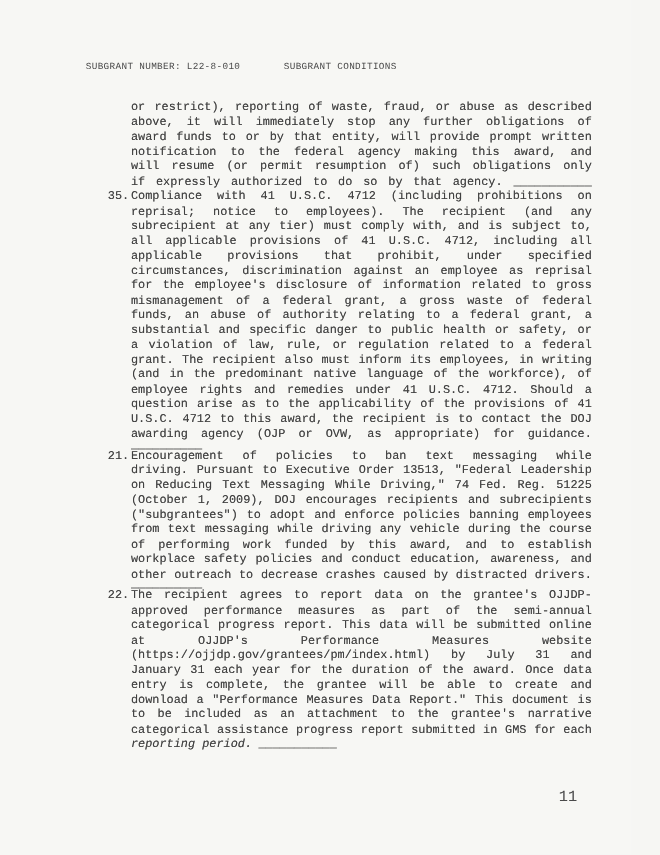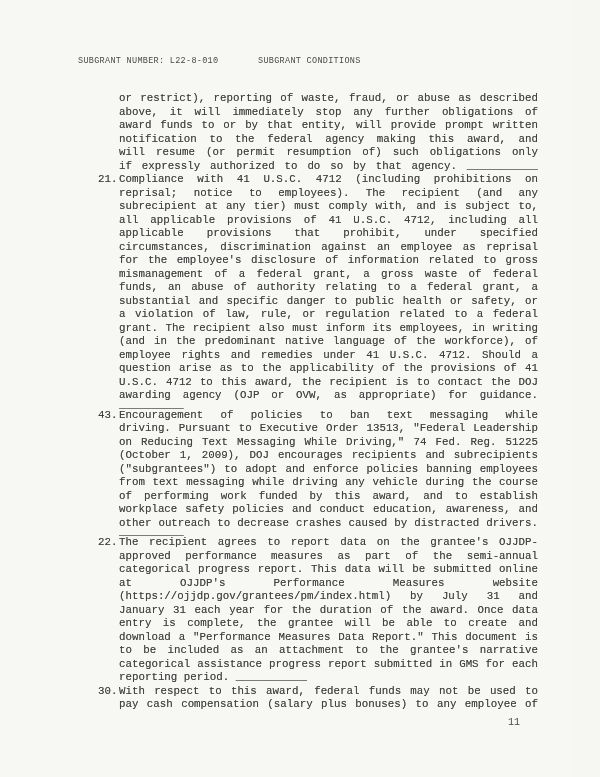--- a/index.html
+++ b/index.html
@@ -30,24 +30,25 @@
   .para { position:relative; margin:0; padding:0; }
   .num { position:absolute; left:-21px; top:0; }
   .ptext { white-space:pre-line; }
   .sig-row {
     text-align:right; text-align-last:left;
     height:6px; line-height:5px; overflow:visible;font-family:Liberation Mono, monospace;
   }
   .last-line {
     text-align:left; text-align-last:left;
     line-height:13.5px;
+    font-style:italic;
   }
   .footer {
     position:absolute; top:717px; left:508px;
-    font-size:10px; color:#4a4a4a;
+    font-size:14px; color:#4a4a4a;
   }
 </style>
 </head>
 <body>
 
 <div class="page">
 
   <div class="hdr">
     <span class="subgrant">SUBGRANT NUMBER: L22-8-010</span>
     <span class="doctitle">SUBGRANT CONDITIONS</span>
@@ -58,21 +59,21 @@
     <div class="para">
       <span class="ptext">or restrict), reporting of waste, fraud, or abuse as described
 above, it will immediately stop any further obligations of
 award funds to or by that entity, will provide prompt written
 notification to the federal agency making this award, and
 will resume (or permit resumption of) such obligations only
 if expressly authorized to do so by that agency. ___________</span>
     </div>
 
     <div class="para">
-      <span class="num">21.</span>
+      <span class="num">35.</span>
       <span class="ptext">Compliance with 41 U.S.C. 4712 (including prohibitions on
 reprisal; notice to employees). The recipient (and any
 subrecipient at any tier) must comply with, and is subject to,
 all applicable provisions of 41 U.S.C. 4712, including all
 applicable provisions that prohibit, under specified
 circumstances, discrimination against an employee as reprisal
 for the employee's disclosure of information related to gross
 mismanagement of a federal grant, a gross waste of federal
 funds, an abuse of authority relating to a federal grant, a
 substantial and specific danger to public health or safety, or
@@ -80,21 +81,21 @@
 grant. The recipient also must inform its employees, in writing
 (and in the predominant native language of the workforce), of
 employee rights and remedies under 41 U.S.C. 4712. Should a
 question arise as to the applicability of the provisions of 41
 U.S.C. 4712 to this award, the recipient is to contact the DOJ
 awarding agency (OJP or OVW, as appropriate) for guidance.</span>
       <div class="sig-row">__________</div>
     </div>
 
     <div class="para">
-      <span class="num">43.</span>
+      <span class="num">21.</span>
       <span class="ptext">Encouragement of policies to ban text messaging while
 driving. Pursuant to Executive Order 13513, "Federal Leadership
 on Reducing Text Messaging While Driving," 74 Fed. Reg. 51225
 (October 1, 2009), DOJ encourages recipients and subrecipients
 ("subgrantees") to adopt and enforce policies banning employees
 from text messaging while driving any vehicle during the course
 of performing work funded by this award, and to establish
 workplace safety policies and conduct education, awareness, and
 other outreach to decrease crashes caused by distracted drivers.</span>
       <div class="sig-row">__________</div>
@@ -108,23 +109,18 @@
 at OJJDP's Performance Measures website
 (https://ojjdp.gov/grantees/pm/index.html) by July 31 and
 January 31 each year for the duration of the award. Once data
 entry is complete, the grantee will be able to create and
 download a "Performance Measures Data Report." This document is
 to be included as an attachment to the grantee's narrative
 categorical assistance progress report submitted in GMS for each</span>
       <div class="last-line">reporting period. ___________</div>
     </div>
 
-    <div class="para">
-      <span class="num">30.</span>
-      <span class="ptext">With respect to this award, federal funds may not be used to
-pay cash compensation (salary plus bonuses) to any employee of</span>
-    </div>
 
   </div>
 
   <div class="footer">11</div>
 
 </div>
 
 </body></html>

